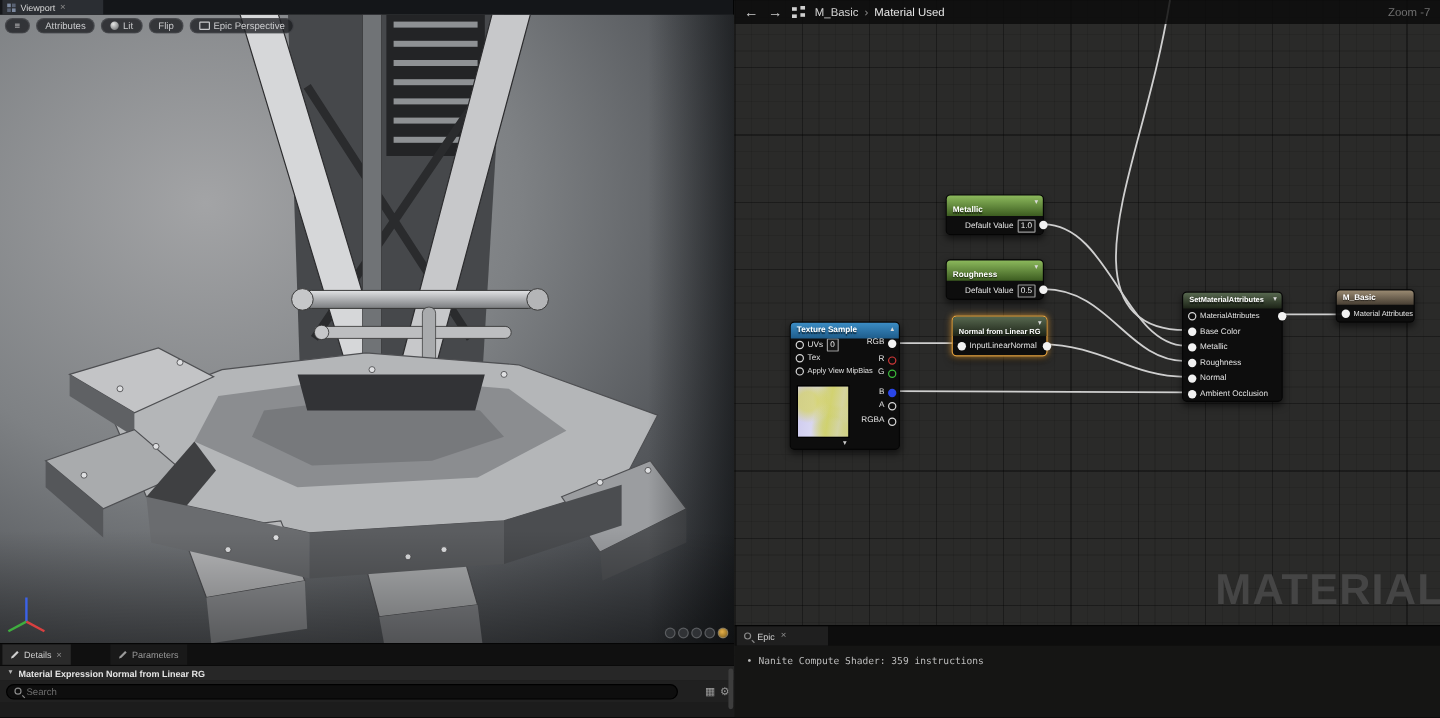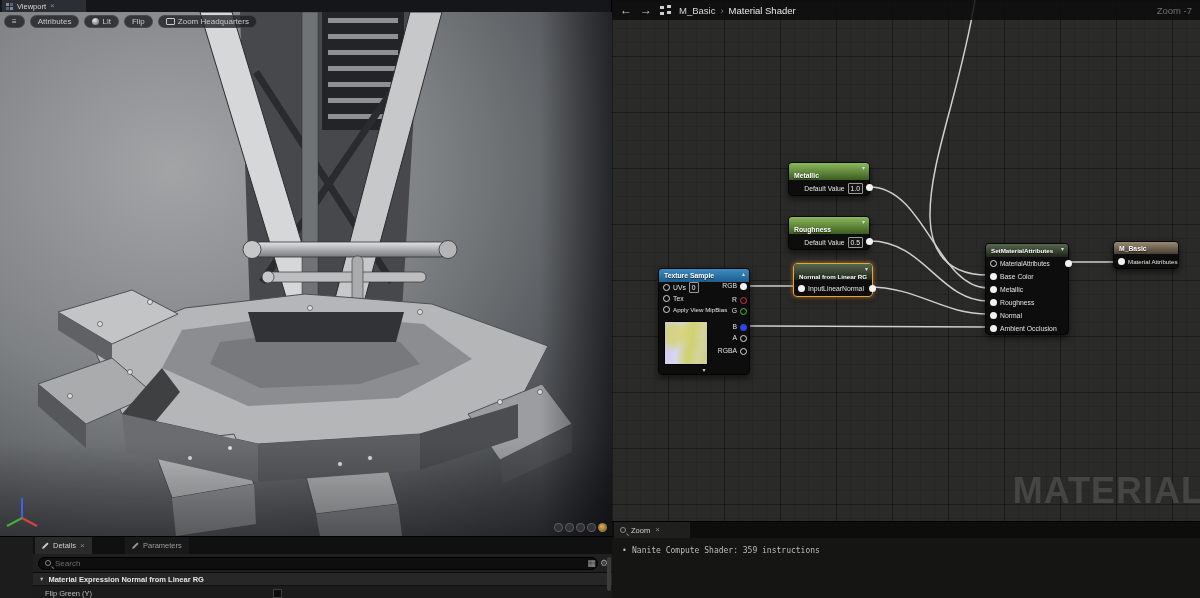--- a/index.html
+++ b/index.html
@@ -23,21 +23,21 @@
   .pill { height:13px; border-radius:7px; background:rgba(28,30,33,0.78); border:1px solid rgba(90,92,95,0.5);
           color:#c9cacc; font-size:8px; display:flex; align-items:center; gap:3px; padding:0 7px; }
   .lit-dot { width:7px; height:7px; border-radius:50%; background:radial-gradient(circle at 35% 30%, #e8e8e8, #5c5e60); display:inline-block; }
   .cam-glyph { width:9px; height:7px; border:1px solid #c9cacc; border-radius:1px; display:inline-block; }
 
   #vp-corner-icons { position:absolute; right:5px; bottom:4px; display:flex; gap:2px; z-index:5; }
   .corner-dot { width:9px; height:9px; border-radius:50%; background:rgba(52,54,57,0.85); border:1px solid rgba(120,122,125,0.6); }
   .corner-dot.warn { background:radial-gradient(circle at 40% 35%, #e8b24a, #7a5a18); }
 
   
-  #details { position:absolute; left:0; top:536px; width:612px; height:62px; background:#1c1c1c; border-top:1px solid #000;padding-left:33px; }
+  #details { position:absolute; left:0; top:536px; width:612px; height:62px; background:#1c1c1c; border-top:1px solid #000; }
   #details-tabbar { position:relative; height:17px; background:#101010; }
   .d-tab { position:absolute; top:0; height:17px; display:flex; align-items:center; gap:4px; padding:0 7px; font-size:7.5px; color:#cfcfcf; }
   .d-tab.active { background:#2a2a2a; }
   .d-tab.inactive { background:#191919; color:#9a9a9a; }
   .pencil-icon svg { display:block; }
   #details-searchrow { position:relative; height:18px; background:#202020; }
   #search-box { position:absolute; left:5px; top:2.5px; width:560px; height:13px; background:#0e0e0e; border:1px solid #000;
                 border-radius:8px; display:flex; align-items:center; padding:0 6px; gap:4px; }
   #search-box input { flex:1; background:transparent; border:none; outline:none; color:#bdbdbd; font-size:8px; font-family:"Liberation Sans",sans-serif; }
   #search-box input::placeholder { color:#6d6d6d; }
@@ -231,21 +231,21 @@
       </div>
       <div class="pill">
         <span class="lit-dot"></span>
         <span>Lit</span>
       </div>
       <div class="pill">
         <span>Flip</span>
       </div>
       <div class="pill">
         <span class="cam-glyph"></span>
-        <span>Zoom Headquarters</span>
+        <span>Epic Perspective</span>
       </div>
     </div>
 
     <div id="vp-corner-icons">
       <span class="corner-dot"></span>
       <span class="corner-dot"></span>
       <span class="corner-dot"></span>
       <span class="corner-dot"></span>
       <span class="corner-dot warn"></span>
     </div>
@@ -264,37 +264,33 @@
       </div>
       <div class="d-tab inactive" style="left:92px;text-align:right;">
         <span class="pencil-icon">
             <svg width="7" height="7" viewBox="0 0 8 8">
               <path d="M0,8 L1,5.5 L6,0.5 L7.5,2 L2.5,7 Z" fill="#9a9a9a"></path>
             </svg>
           </span>
         <span class="tab-label">Parameters</span>
       </div>
     </div>
+    <div id="details-section">
+      <span class="tri">▼</span>
+      <span class="sec-label">Material Expression Normal from Linear RG</span>
+    </div>
     <div id="details-searchrow">
       <div id="search-box">
         <span class="lens"></span>
         <input value="" placeholder="Search" style="">
       </div>
       <div class="searchrow-icons">
         <span>▦</span>
         <span>⚙</span>
       </div>
-    </div>
-    <div id="details-section">
-      <span class="tri">▼</span>
-      <span class="sec-label">Material Expression Normal from Linear RG</span>
-    </div>
-    <div id="details-row">
-      <span class="row-label">Flip Green (Y)</span>
-      <span id="flip-green-checkbox"></span>
     </div>
     <div id="details-scrollbar"></div>
   </div>
 
   <div id="graph">
     <div id="watermark">MATERIAL</div>
 
     <svg id="wires" width="588" height="598">
       <path d="M363,0 C348,92 317,162 318,217 C319,257 340,275 376,275"></path>
       <path d="M258,187 C312,187 326,288 376,288"></path>
@@ -310,21 +306,21 @@
       <span class="nav-arrow">→</span>
       <svg width="11" height="11" viewBox="0 0 11 11">
         <rect x="0" y="1" width="4" height="3" fill="#cfcfcf"></rect>
           <rect x="7" y="0" width="4" height="3" fill="#cfcfcf"></rect>
         <rect x="0" y="7" width="4" height="3" fill="#cfcfcf"></rect>
           <rect x="7" y="6" width="4" height="3" fill="#cfcfcf"></rect>
       </svg>
       <span id="breadcrumb">
         <span class="bc-asset">M_Basic</span>
         <span class="bc-sep">›</span>
-        <span class="bc-page">Material Shader</span>
+        <span class="bc-page">Material Used</span>
       </span>
       <span id="zoom-indicator">Zoom -7</span>
     </div>
 
     <div class="gnode" style="left:176px; top:162px; width:82px; height:34px;">
       <div class="nhead head-param tall">
         <span class="ntitle">Metallic</span>
         
         <span class="nchev">▾</span>
       </div>
@@ -435,21 +431,21 @@
       <div class="prow" style="height:14px;">
         <span class="pin filled"></span>
         <span class="plabel" style="font-size:6.2px;">Material Attributes</span>
       </div>
     </div>
 
     <div id="stats-panel">
       <div id="stats-tabbar">
         <div id="stats-tab">
           <span class="lens"></span>
-          <span class="tab-label">Zoom</span>
+          <span class="tab-label">Epic</span>
           <span class="close-x">×</span>
         </div>
       </div>
       <div id="stats-body">
         <div class="stat-line">
             <span class="bullet">•</span>
             <span>Nanite Compute Shader: 359 instructions</span>
           </div>
       </div>
     </div>

